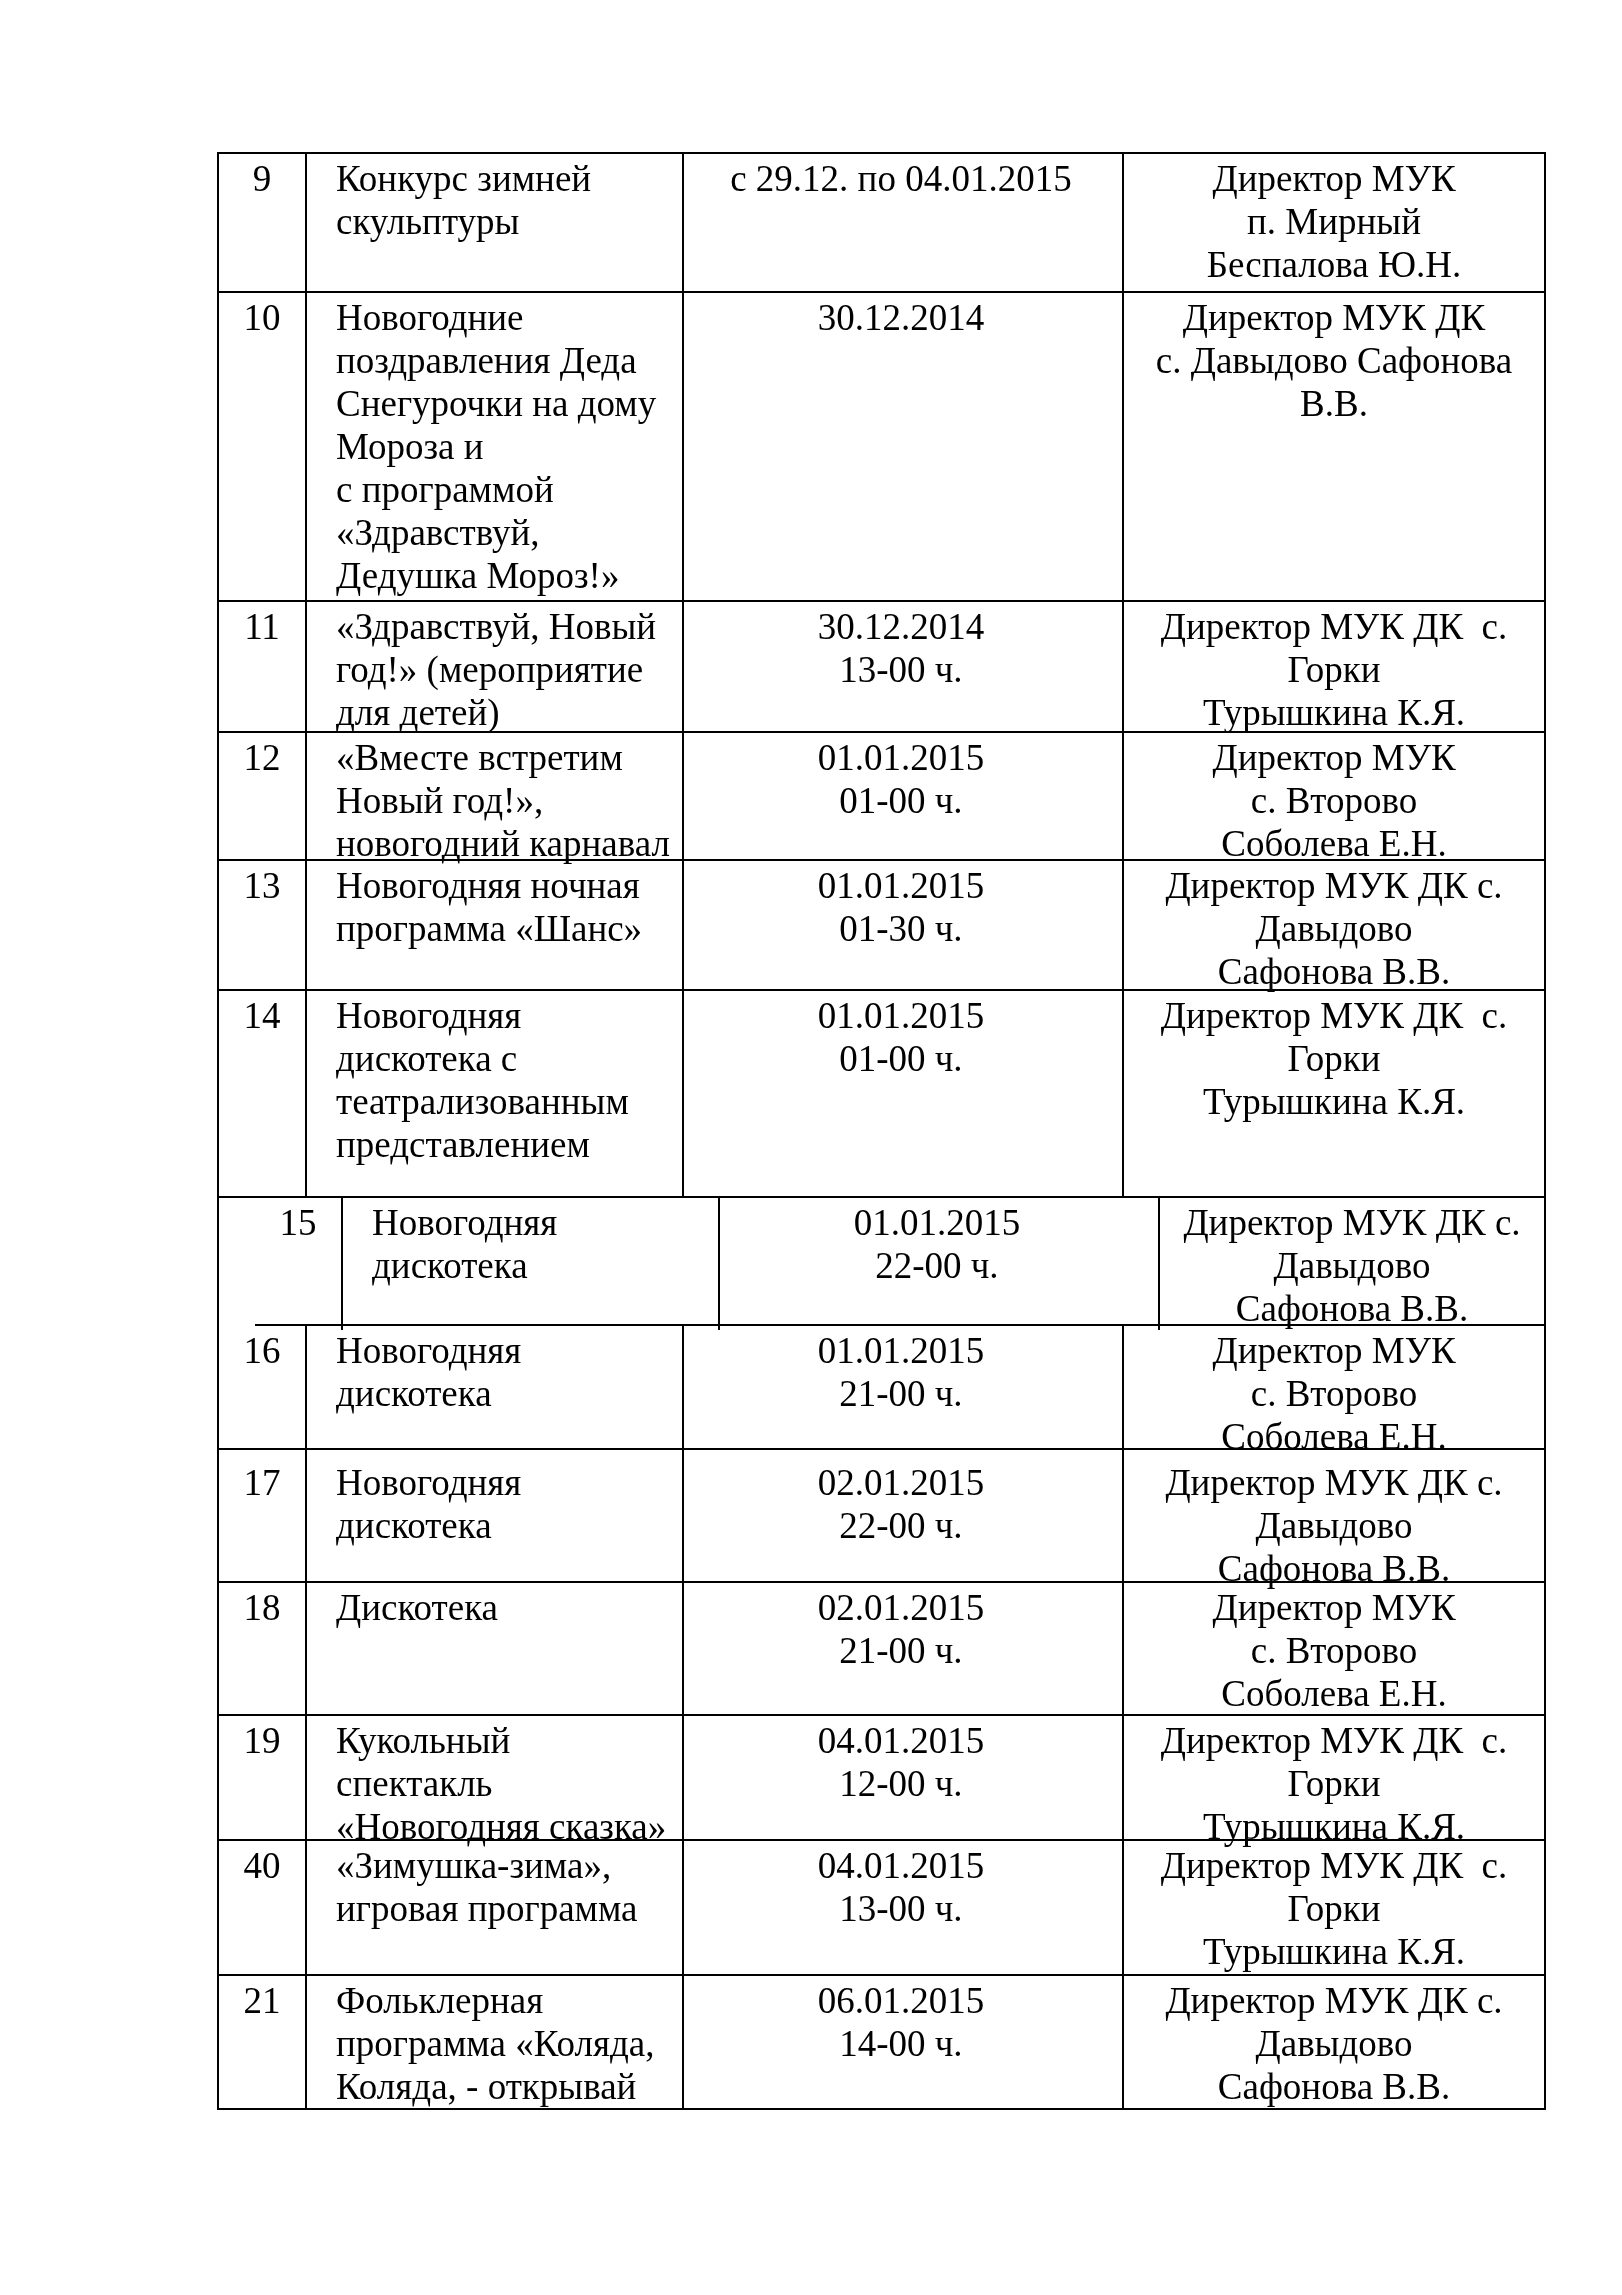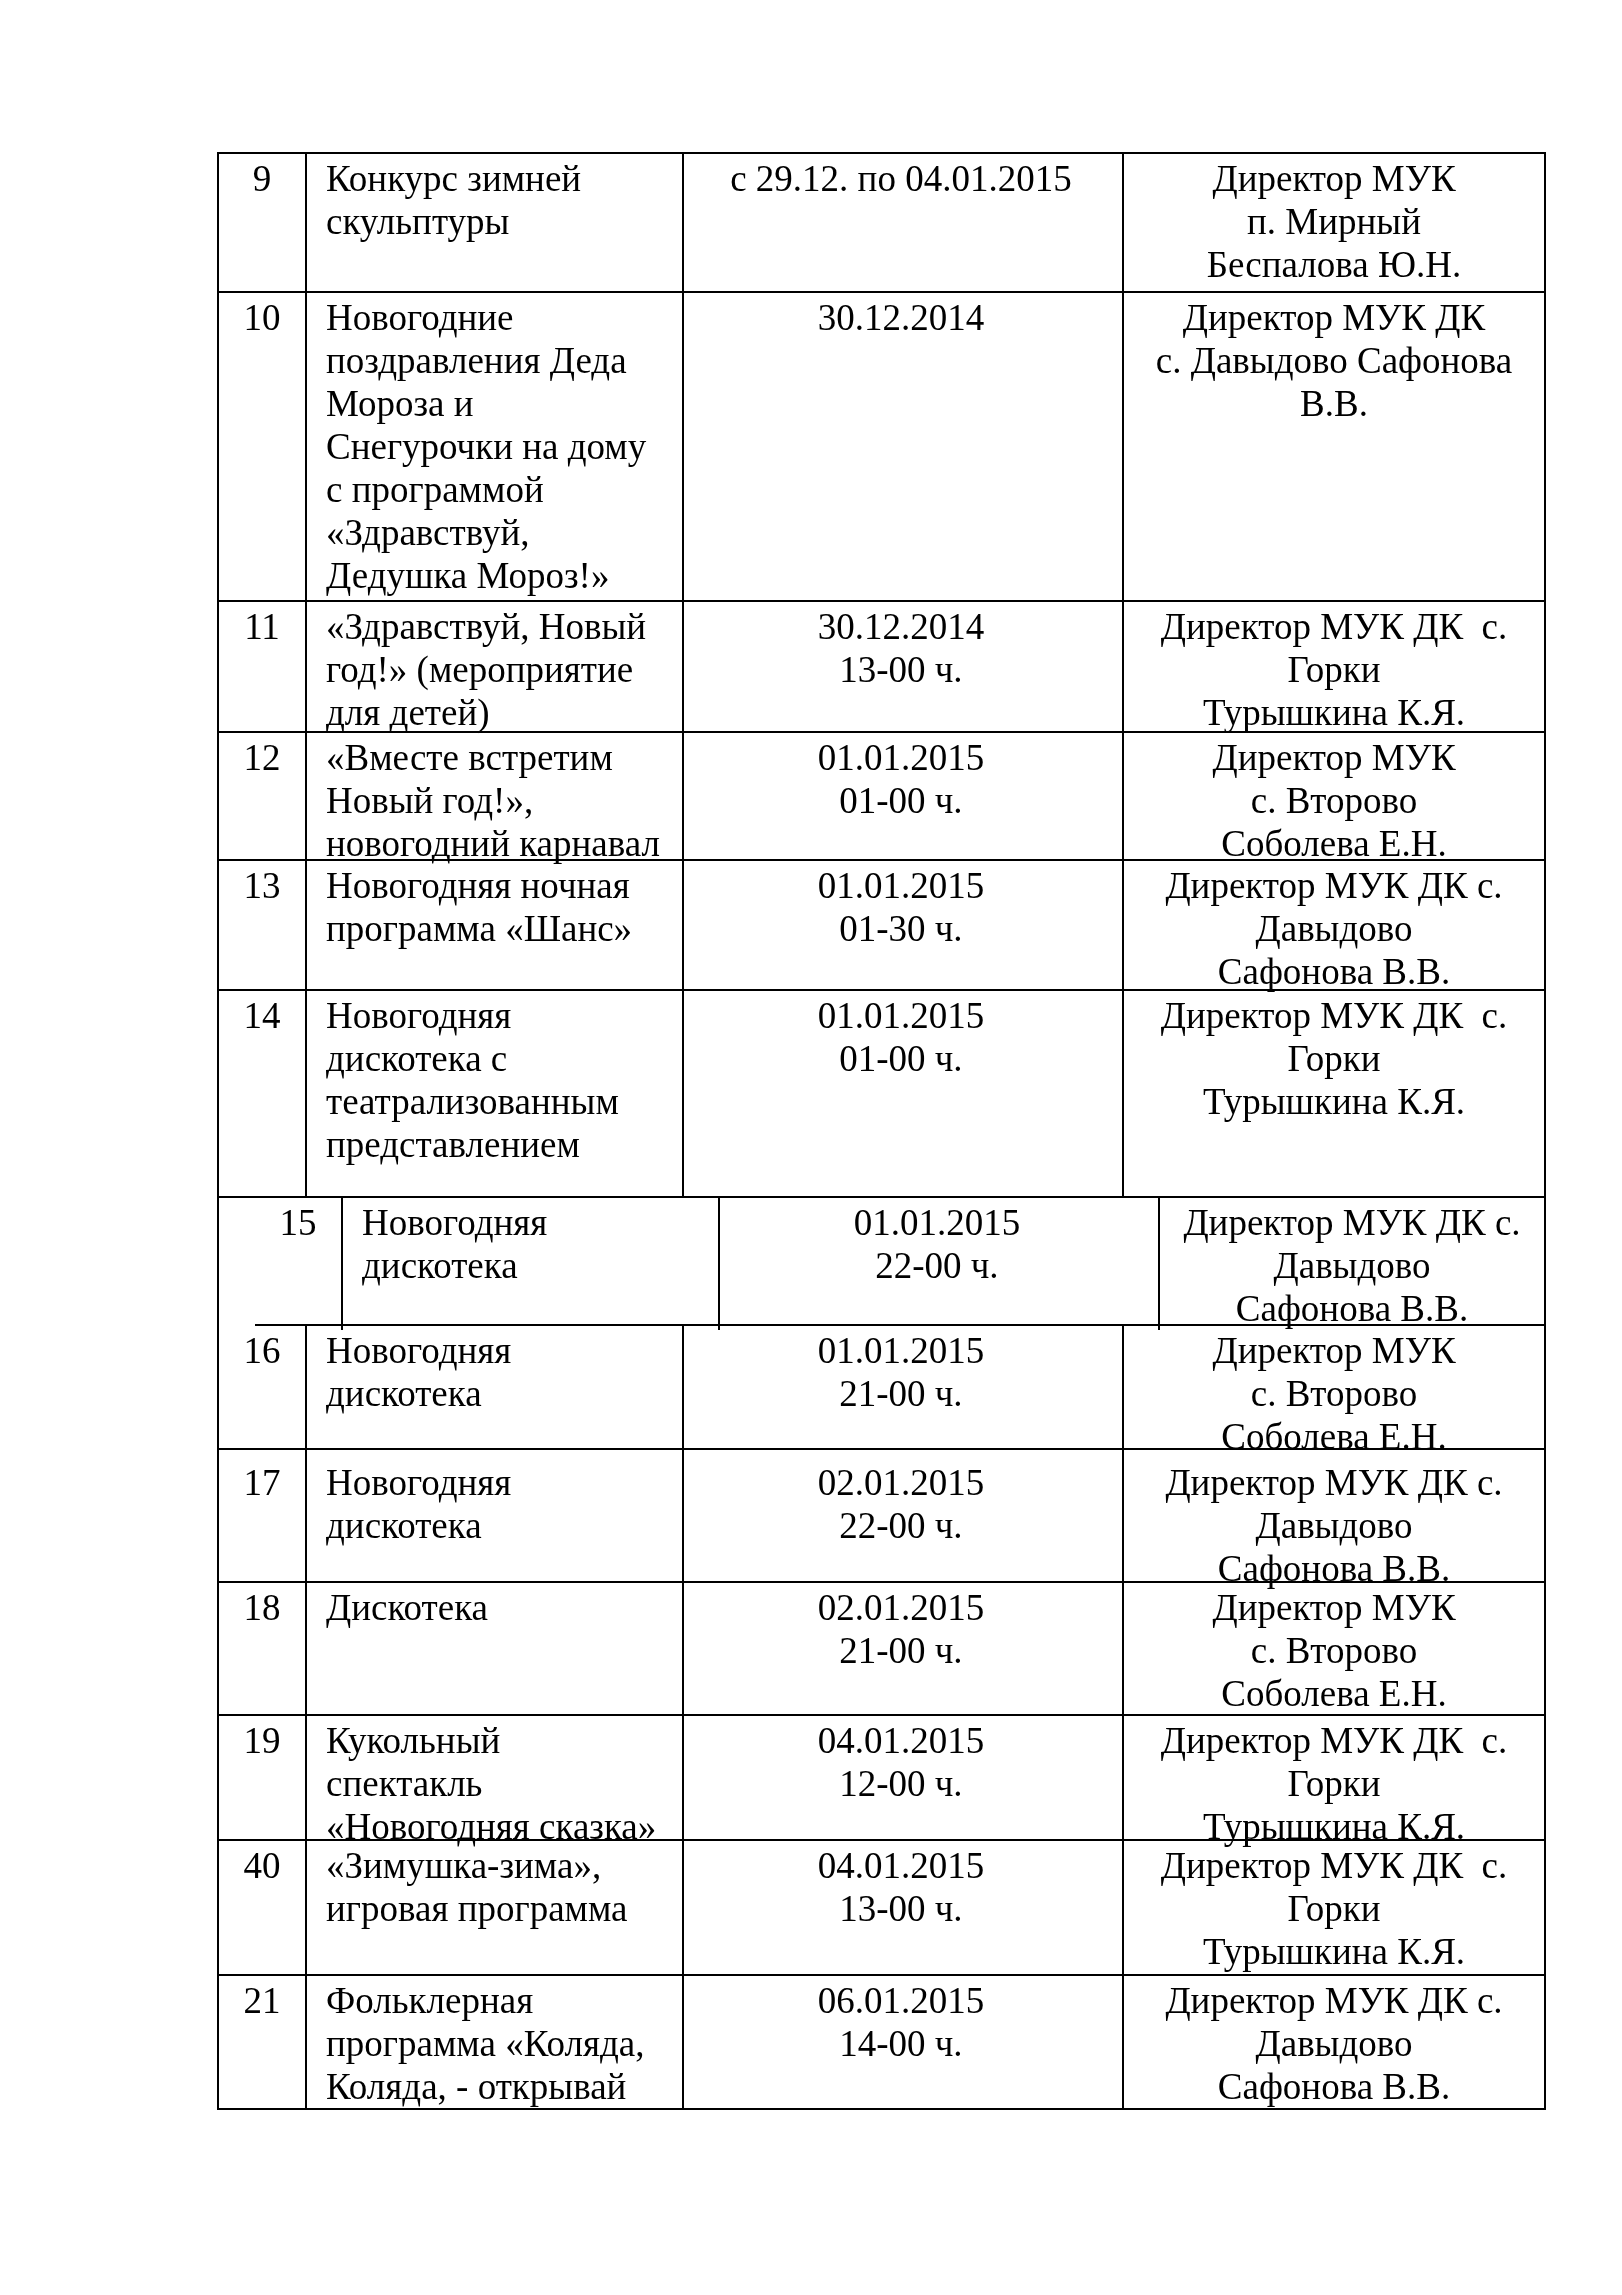--- a/index.html
+++ b/index.html
@@ -45,21 +45,21 @@
   }
   .cell:last-child {
     border-right: none;
     border-radius: 14px;
   }
   .cell.num {
     text-align: center;
   }
   .cell.event {
     text-align: left;
-    padding-left: 19px;
+    padding-left: 29px;
     padding-right: 6.5px;
   }
   .cell.date {
     text-align: center;
     padding-left: 1px;
     padding-right: 5.2px;
   }
   .cell.resp {
     text-align: center;
     padding-left: 5.2px;
@@ -91,22 +91,22 @@
           <div class="line">Беспалова Ю.Н.</div>
         </div>
       </div>
       <div class="t-row" style="height: 309px;">
         <div class="cell num">
           <div class="line">10</div>
         </div>
         <div class="cell event">
           <div class="line">Новогодние</div>
           <div class="line">поздравления Деда</div>
+          <div class="line">Снегурочки на дому</div>
           <div class="line">Мороза и</div>
-          <div class="line">Снегурочки на дому</div>
           <div class="line">с программой</div>
           <div class="line">«Здравствуй,</div>
           <div class="line">Дедушка Мороз!»</div>
         </div>
         <div class="cell date">
           <div class="line">30.12.2014</div>
         </div>
         <div class="cell resp">
           <div class="line">Директор МУК ДК</div>
           <div class="line">с. Давыдово Сафонова</div>

